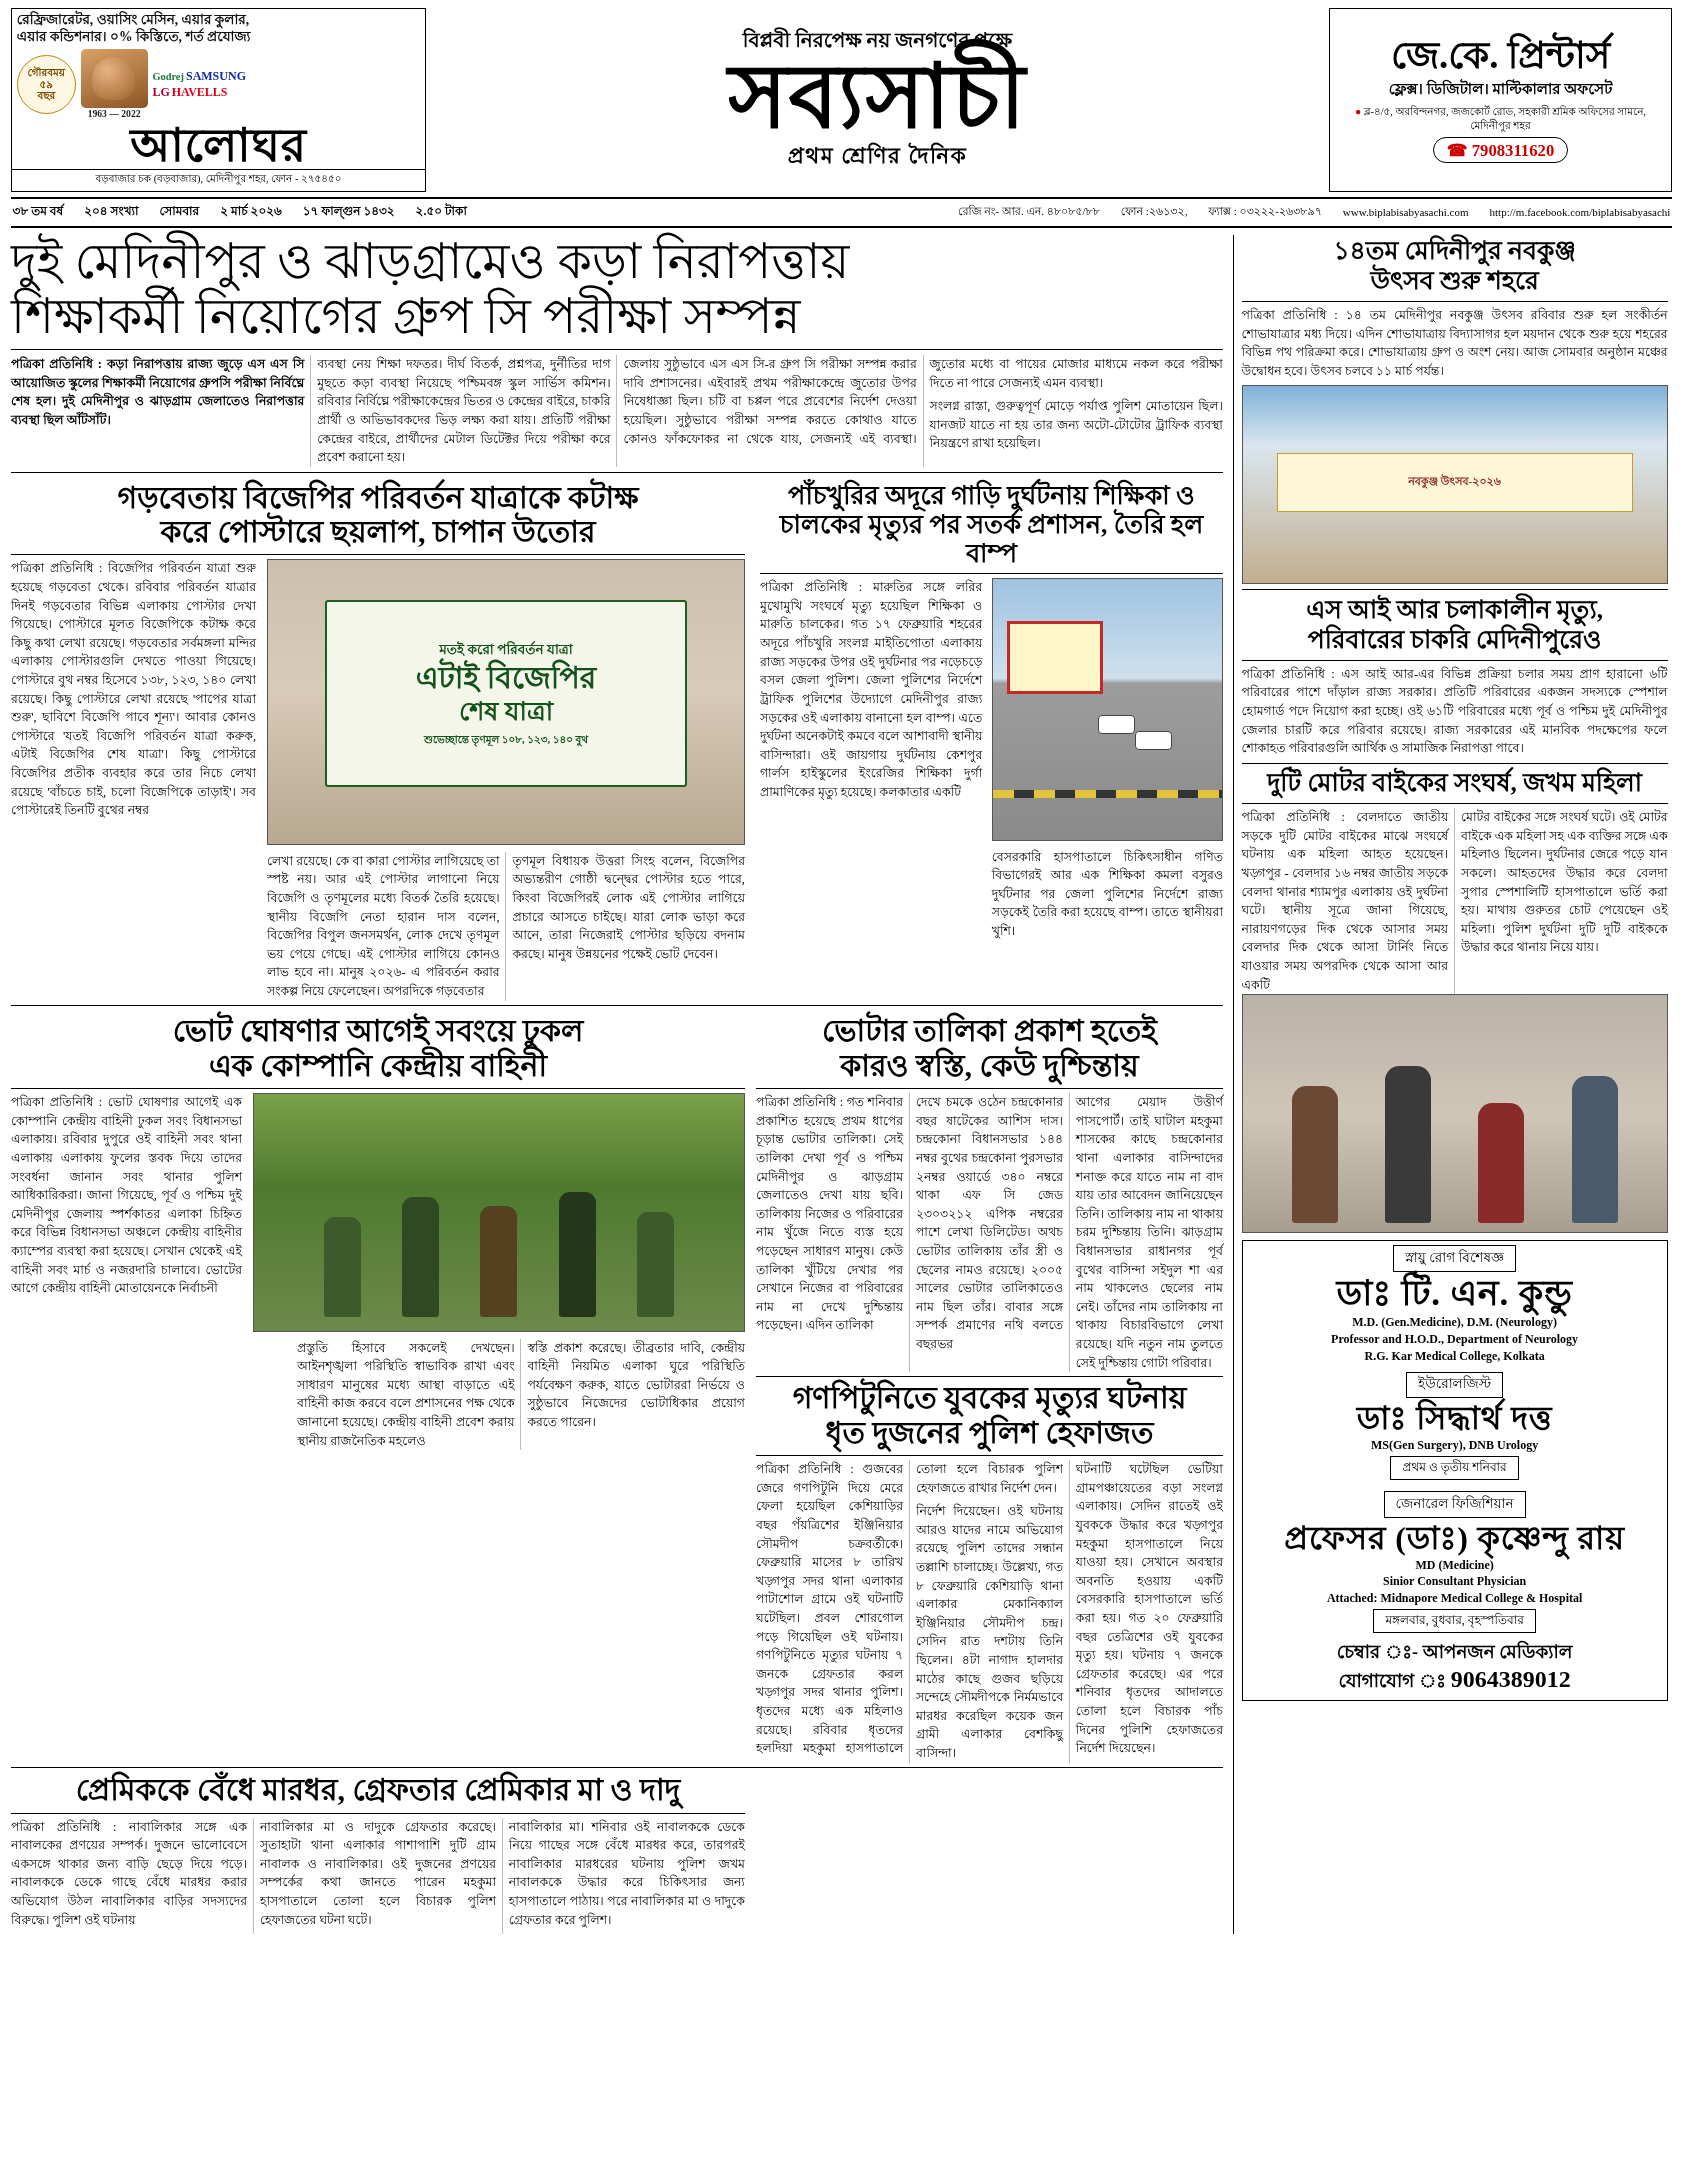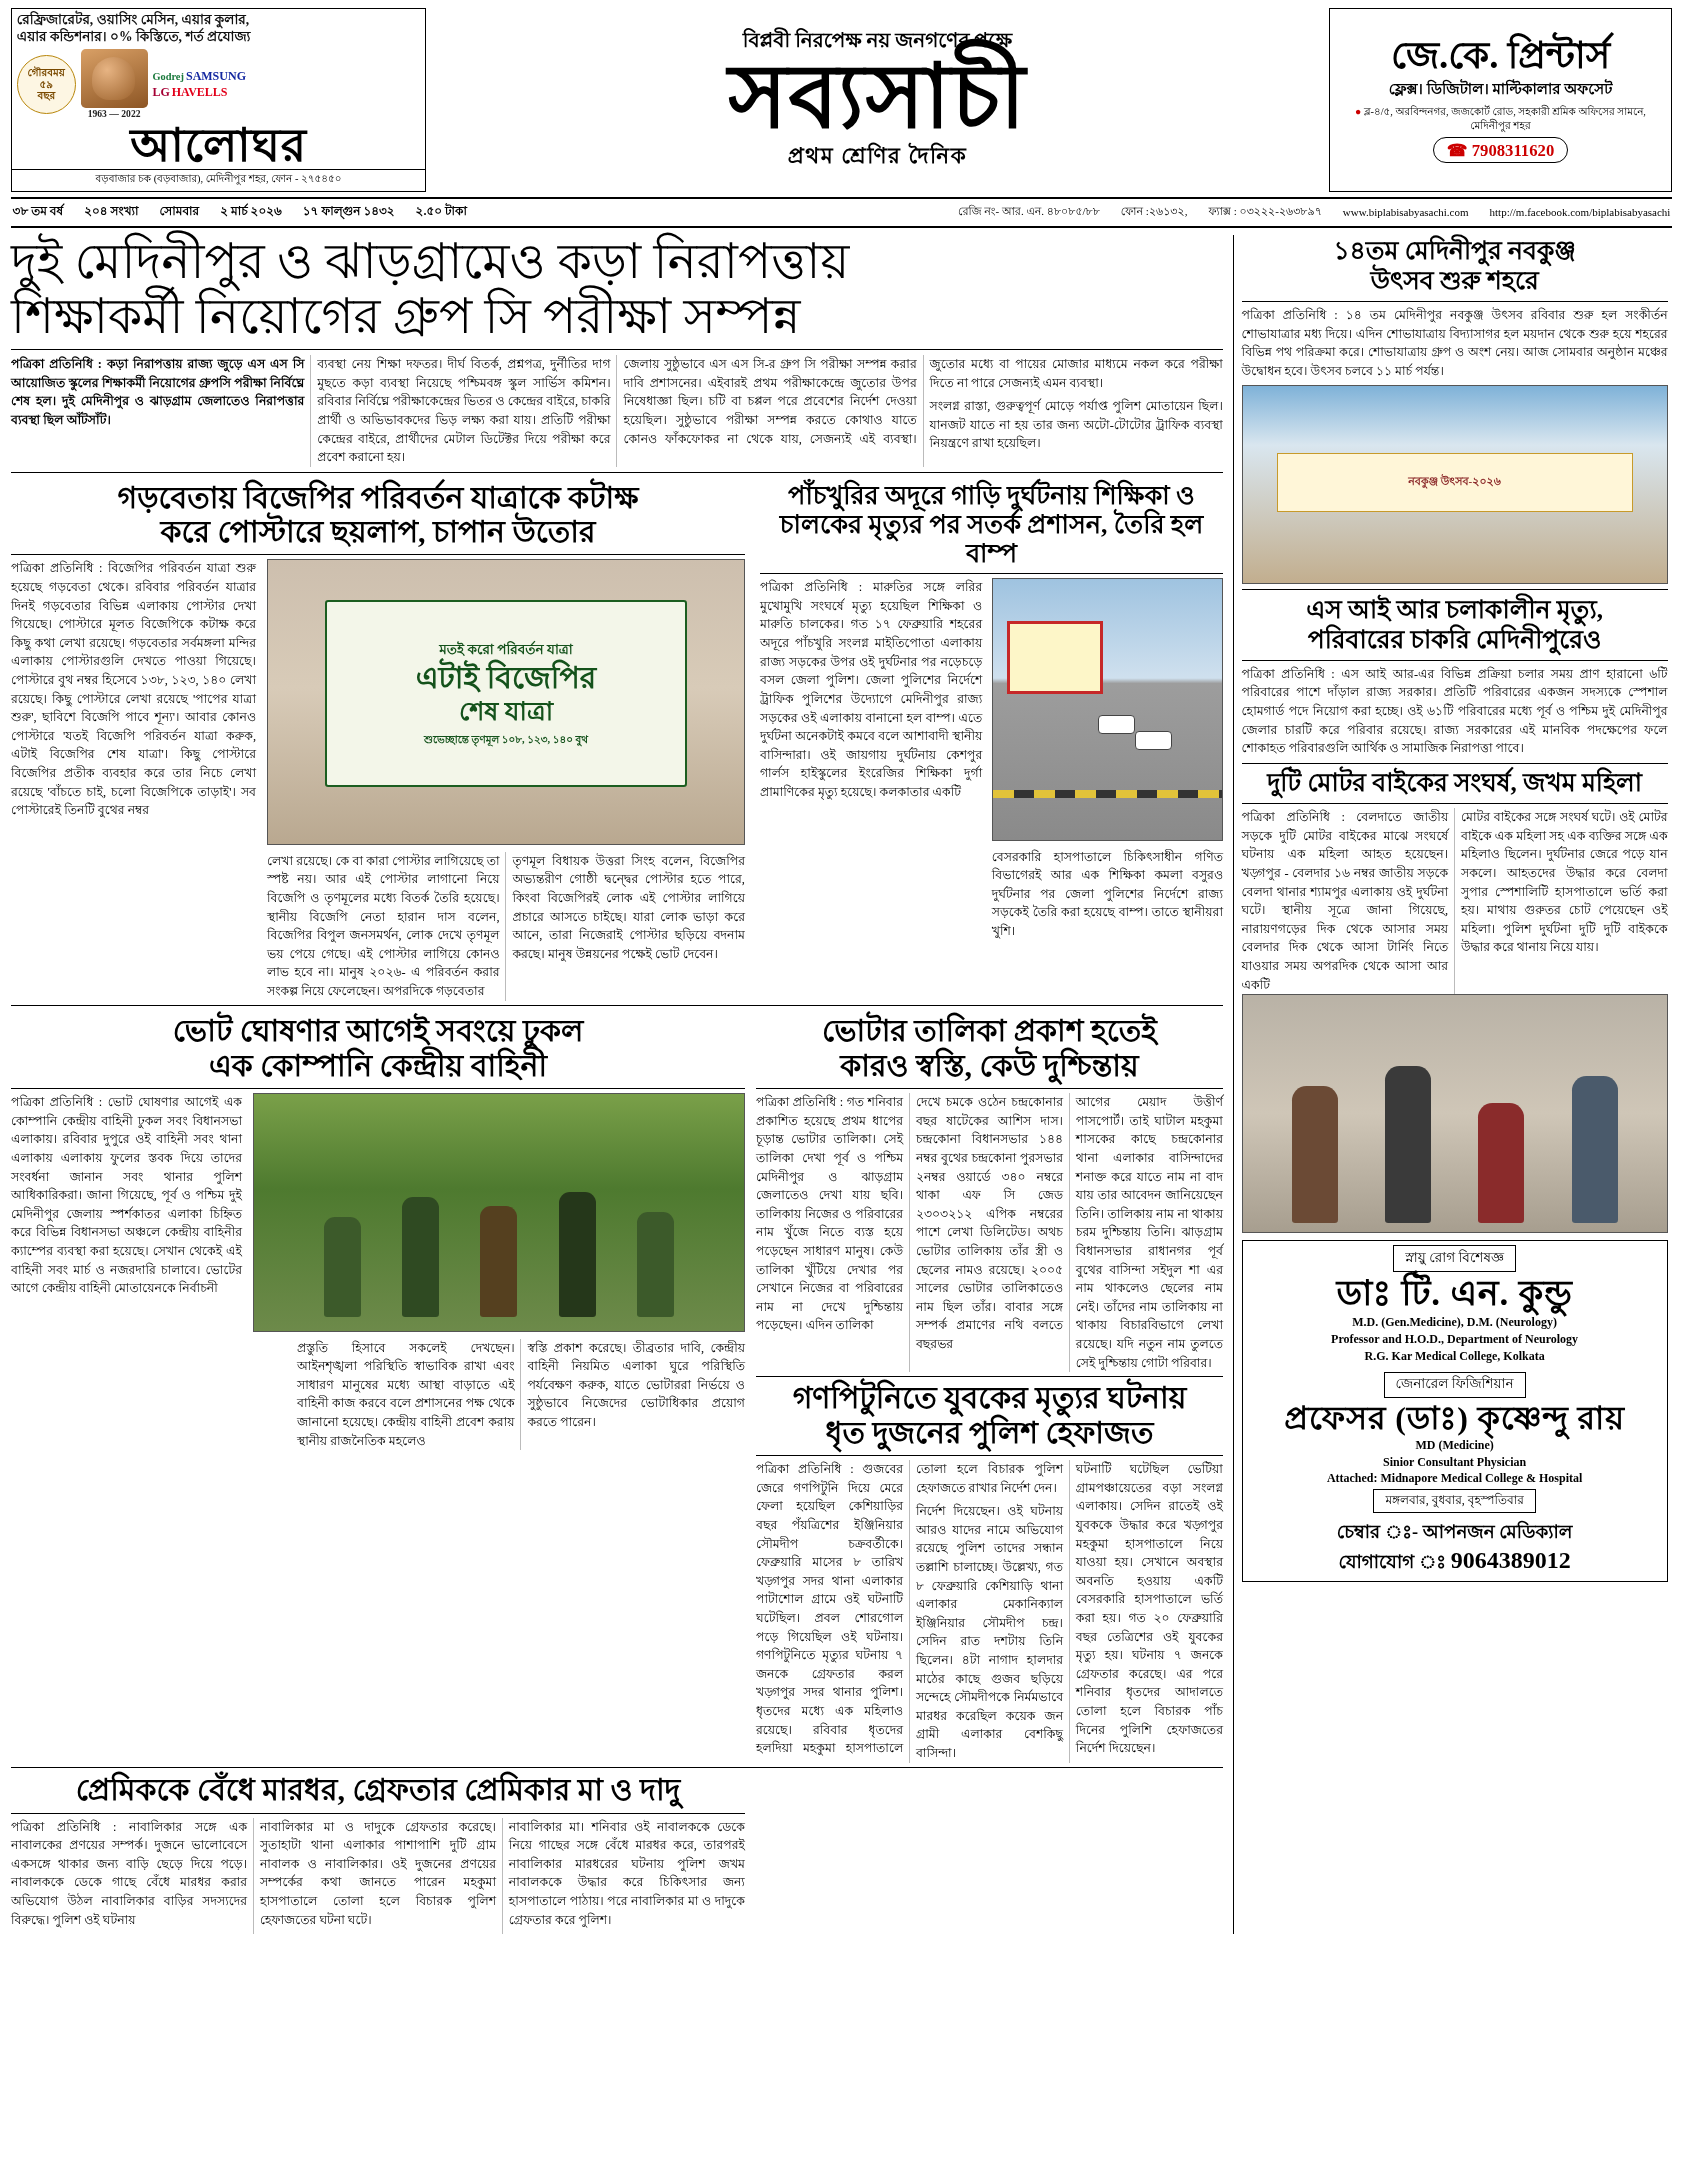--- a/index.html
+++ b/index.html
@@ -509,20 +509,26 @@
         </div>
       </div>
 
       <div class="ad-box">
         <div class="ad-strip">স্নায়ু রোগ বিশেষজ্ঞ</div>
         <div class="doc-name">ডাঃ টি. এন. কুন্ডু</div>
         <div class="doc-deg">M.D. (Gen.Medicine), D.M. (Neurology)</div>
         <div class="doc-deg">Professor and H.O.D., Department of Neurology</div>
         <div class="doc-deg">R.G. Kar Medical College, Kolkata</div>
 
+        <div style="margin-top:8px;">
+          <div class="ad-strip">ইউরোলজিস্ট</div>
+          <div class="doc-name sm">ডাঃ সিদ্ধার্থ দত্ত</div>
+          <div class="doc-deg">MS(Gen Surgery), DNB Urology</div>
+          <div class="ad-strip" style="font-size:12px; margin-top:3.2px;">প্রথম ও তৃতীয় শনিবার</div>
+        </div>
 
         <div style="margin-top:8px;">
           <div class="ad-strip">জেনারেল ফিজিশিয়ান</div>
           <div class="doc-name sm">প্রফেসর (ডাঃ) কৃষ্ণেন্দু রায়</div>
           <div class="doc-deg">MD (Medicine)</div>
           <div class="doc-deg">Sinior Consultant Physician</div>
           <div class="doc-deg">Attached: Midnapore Medical College &amp; Hospital</div>
           <div class="ad-strip" style="font-size:12px; margin-top:3.2px;">মঙ্গলবার, বুধবার, বৃহস্পতিবার</div>
         </div>
 

